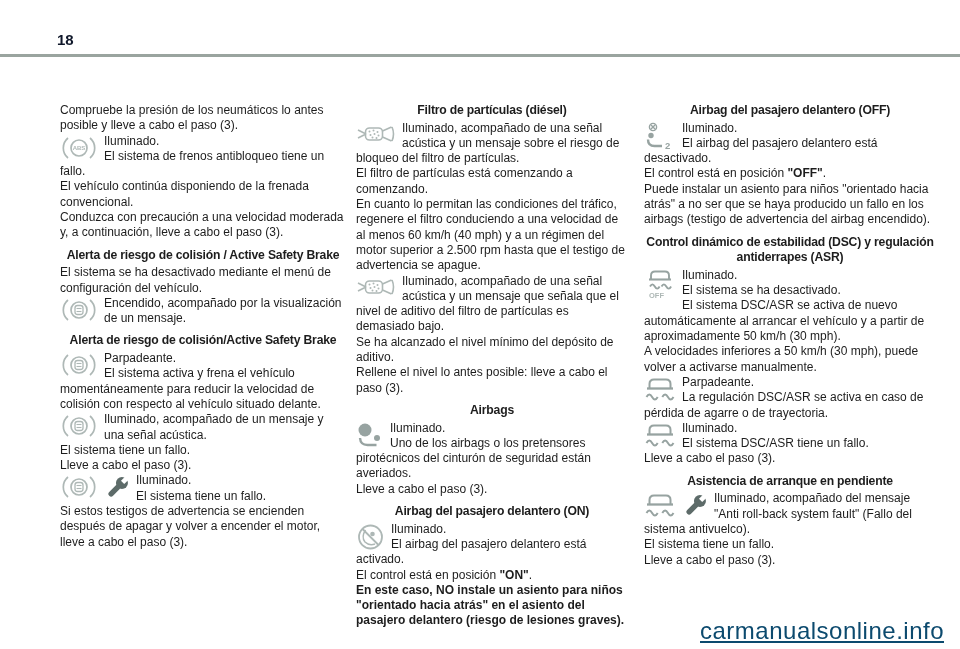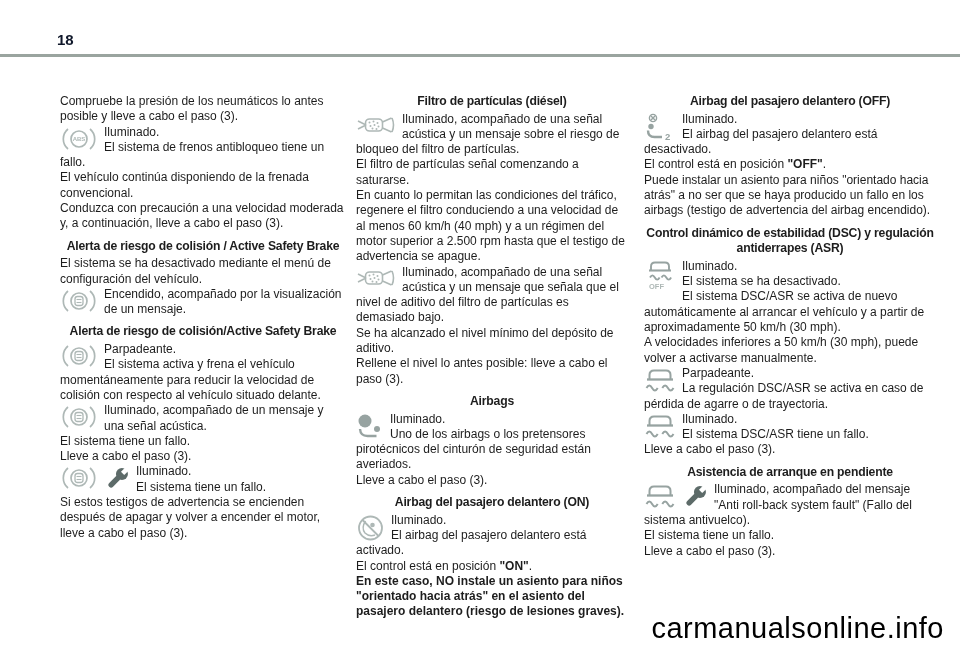--- a/index.html
+++ b/index.html
@@ -20,27 +20,27 @@
   .col-2 { width:272px; margin-right:16px; }
   .col-3 { width:292px; margin-right:0; }
   .para {
     font-size:12px; line-height:15.3px; margin:0;
     white-space:pre-line;
   }
   .heading {
     font-size:12.2px; font-weight:bold; line-height:15.6px;
     margin:7px 0 2px; letter-spacing:-0.2px; clear:left;text-align:center;
   }
-  .col > :first-child { margin-top:7px; }
+  .col > :first-child { margin-top:16px; }
   .bold { font-weight:bold; }
   .icon { float:left; margin:1px 6px 0 0; }
   .icon svg { display:block; }
   .watermark {
     position:absolute; right:16px; bottom:4px;
-    font-size:29px; color:#000000; letter-spacing:0.5px;
+    font-size:24px; color:#0c4a6e; letter-spacing:0.5px;text-decoration:underline;
   }
 </style>
 </head>
 <body>
 
 <div class="page">
   <div class="page-number">18</div>
   <div class="header-rule"></div>
   <div class="columns">
       <div class="col col-1">
@@ -121,21 +121,21 @@
                 <circle cx="17.5" cy="8.5" r="1"></circle>
                 <circle cx="21.5" cy="10" r="1"></circle>
                 <circle cx="14.5" cy="13" r="1"></circle>
                 <circle cx="18.5" cy="12" r="1"></circle>
                 <circle cx="22.5" cy="13.5" r="1"></circle>
                 <circle cx="16.5" cy="15.5" r="1"></circle>
                 <circle cx="20.5" cy="16" r="1"></circle>
               </g>
               <path d="M26.5 9 l9 -4 M26.5 15 l9 4 M36 5 q3 7 0 14" stroke="#aeb8b6" stroke-width="1.6" fill="none"></path>
             </svg></span><span>Iluminado, acompañado de una señal acústica y un mensaje sobre el riesgo de bloqueo del filtro de partículas.</span></div>
-        <div class="para"><span>El filtro de partículas señal comenzando a saturarse.</span></div>
+        <div class="para"><span>El filtro de partículas está comenzando a comenzando.</span></div>
         <div class="para"><span>En cuanto lo permitan las condiciones del tráfico, regenere el filtro conduciendo a una velocidad de al menos 60 km/h (40 mph) y a un régimen del motor superior a 2.500 rpm hasta que el testigo de advertencia se apague.</span></div>
         <div class="para"><span class="icon"><svg width="40" height="24" viewBox="0 0 40 24">
               <path d="M2 8 l8 4 M2 16 l8 -4" stroke="#aeb8b6" stroke-width="1.6" fill="none"></path>
               <rect x="9.5" y="6" width="17" height="12" rx="4" fill="none" stroke="#aeb8b6" stroke-width="1.6"></rect>
               <g fill="#aeb8b6">
                 <circle cx="13.5" cy="9.5" r="1"></circle>
                 <circle cx="17.5" cy="8.5" r="1"></circle>
                 <circle cx="21.5" cy="10" r="1"></circle>
                 <circle cx="14.5" cy="13" r="1"></circle>
                 <circle cx="18.5" cy="12" r="1"></circle>

